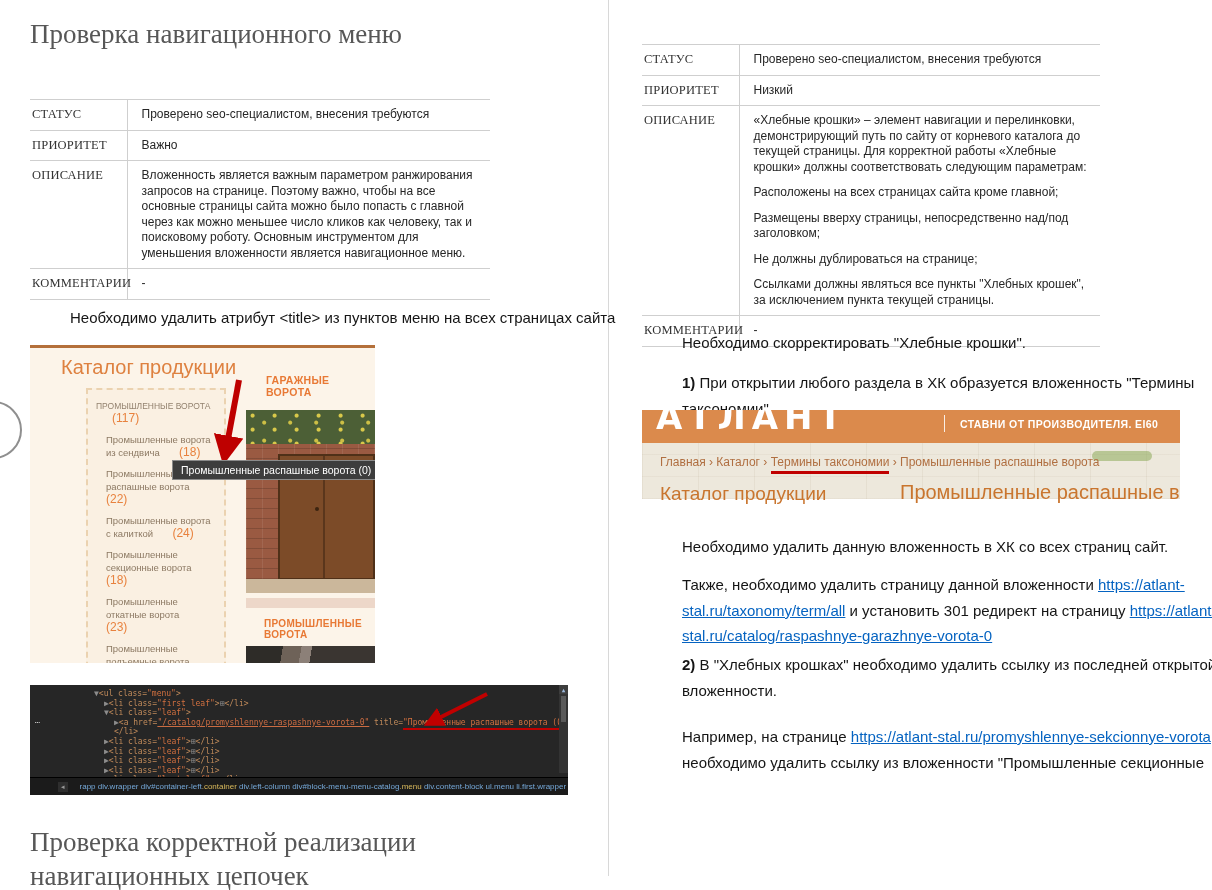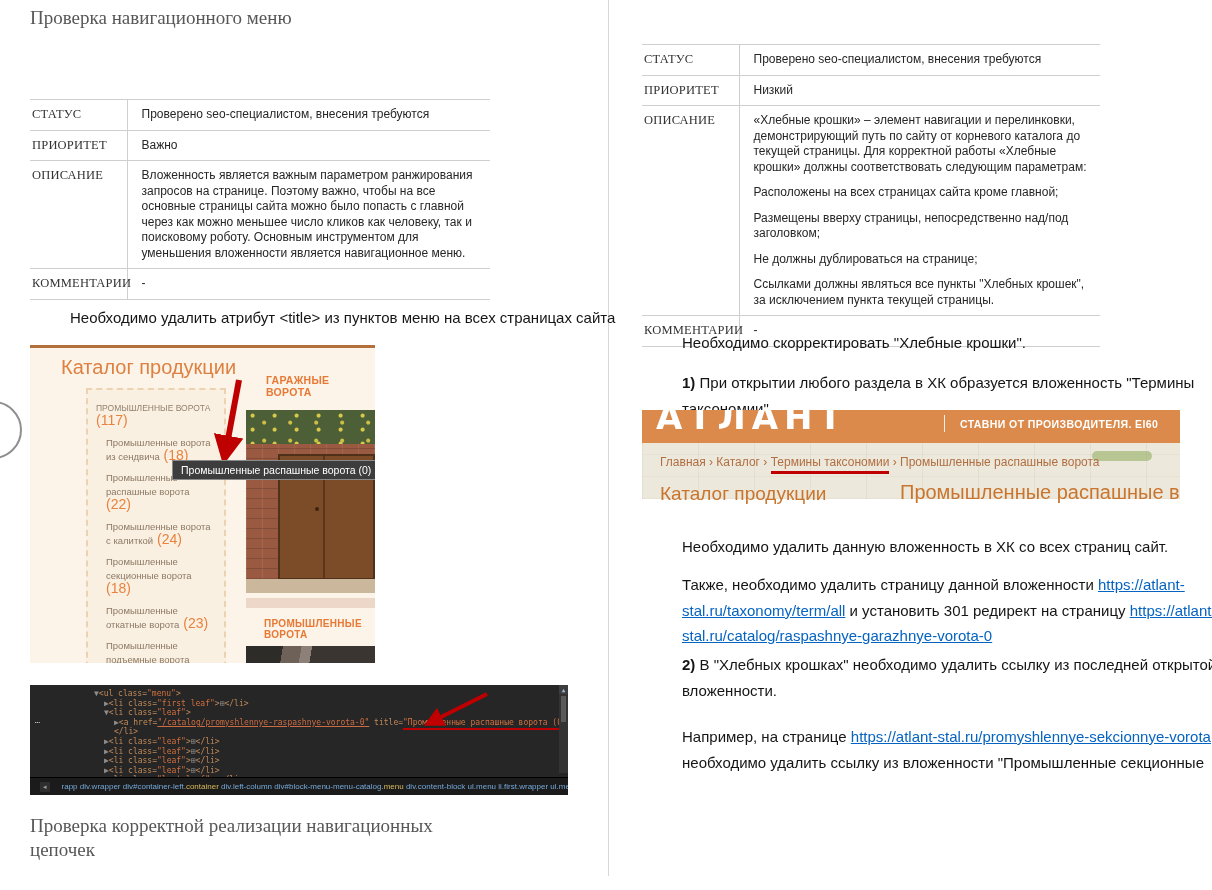--- a/index.html
+++ b/index.html
@@ -7,21 +7,21 @@
   #page { position:relative; width:1212px; height:890px; background:#fff; overflow:hidden;
           font-family:"Liberation Sans", sans-serif; color:#1f1f1f; }
 
   .abs { position:absolute; }
 
   
   .col-divider { left:608px; top:0; width:1px; height:876px; background:#d8d8d8; }
   .edge-circle { left:-36px; top:401px; width:58px; height:58px; border:2px solid #8f8f8f; border-radius:50%; background:#fff; }
 
   
-  .doc-h { font-family:"Liberation Serif", serif; font-weight:400; color:#575757; font-size:19px; line-height:1.25; }
+  .doc-h { font-family:"Liberation Serif", serif; font-weight:400; color:#575757; font-size:27px; line-height:1.25;margin-top:12px; }
   .h1 { left:30px; top:6px; width:570px; }
   .h2 { left:30px; top:814px; width:470px; }
 
   
   .meta-table { border-collapse:collapse; table-layout:fixed; }
   .meta-table td { border-top:1px solid #cfcfcf; vertical-align:top; }
   .meta-table tr:last-child td { border-bottom:1px solid #cfcfcf; }
   .meta-table td.lbl { width:97px; border-right:1px solid #cfcfcf; font-family:"Liberation Serif", serif;
                        font-size:12.5px; color:#333; padding:7px 4px 6px 2px; letter-spacing:.2px; }
   .meta-table td.val { font-size:12px; color:#262626; padding:7px 10px 7px 14px; line-height:15.5px; }
@@ -44,21 +44,21 @@
 
   
   .catalog { left:30px; top:345px; width:345px; height:318px; background:#FCF4E9;
              border-top:3px solid #B4703A; overflow:hidden; }
   .cat-title { position:absolute; left:31px; top:8px; font-size:20px; color:#DE8140; }
   .cat-panel { position:absolute; left:56px; top:40px; width:140px; height:290px;
                background:#FAF0E2; border:2px dashed #EBD2B0; padding:8px; }
   .cat-item { font-size:9.5px; line-height:12px; margin-bottom:9px; color:#8C7963; }
   .cat-item.lvl0 { font-size:8.5px; color:#93826F; margin-top:2px; }
   .cat-item.lvl1 { padding-left:10px; }
-  .cat-cnt { color:#E8823E; font-size:14px; }
+  .cat-cnt { color:#E8823E; font-size:12px;margin-left:16px; }
   .cat-head { position:absolute; font-weight:700; color:#E87935; letter-spacing:.3px;padding-left:12px; }
   .cat-head-top { left:224px; top:26px; font-size:10.5px; }
   .cat-head-bottom { left:222px; top:270px; font-size:10px; }
   .photo1 { position:absolute; left:216px; top:62px; width:129px; height:183px; background:#96543E; }
   .hedge { position:absolute; left:0; top:0; width:100%; height:34px; background:#4C5F36;
            background-image:radial-gradient(circle at 30% 40%, #D9C94A 0 1.5px, transparent 2.5px),
                             radial-gradient(circle at 70% 70%, #CDBF45 0 1.5px, transparent 2.5px);
            background-size:22px 14px, 26px 18px; }
   .bricks { position:absolute; left:0; top:34px; width:100%; height:135px; background:#9A5A42;
             background-image:repeating-linear-gradient(0deg, rgba(0,0,0,.16) 0 1px, transparent 1px 10px),
@@ -85,21 +85,21 @@
   .cs-t { color:#C08A5A; }
   .cs-v { color:#D2703F; }
   .cs-l { color:#CB6C42; text-decoration:underline; }
   .cs-u { color:#D2703F; border-bottom:2px solid #C00000; padding-bottom:1px; }
   .cs-g { color:#909090; }
   .dt-scroll { position:absolute; right:0; top:0; width:9px; height:88px; background:#333; }
   .dt-scroll .up { position:absolute; top:0; left:0; width:9px; height:9px; color:#9ab6d8; font-size:6px;
                    line-height:9px; text-align:center; background:#3d3d3d; }
   .dt-scroll .thumb { position:absolute; top:11px; left:2px; width:5px; height:26px; background:#5a5a5a; }
   .dt-bar { position:absolute; left:0; bottom:0; width:100%; height:18px; background:#1B1B1B;
-            border-top:1px solid #000; display:flex; align-items:center; gap:12px; padding:0 6px 0 10px;
+            border-top:1px solid #000; display:flex; align-items:center; gap:12px; padding:0 6px 0 28px;
             font-family:"Liberation Sans", sans-serif; font-size:8px; white-space:nowrap; overflow:hidden; }
   .dt-bar-nav { color:#999; background:#2e2e2e; padding:1px 3px; font-size:7px; }
   .bar-item { display:inline-flex; }
   .bs-b { color:#75A8D8; }
   .bs-y { color:#D8B95C; }
   .dt-arrow-svg { position:absolute; left:0; top:0; width:538px; height:110px; pointer-events:none; }
 
   
   .site-shot { left:642px; top:410px; width:538px; height:102px; overflow:hidden; }
   .site-header { position:absolute; left:0; top:0; width:100%; height:33px; background:#DB8A4C; overflow:hidden; }

